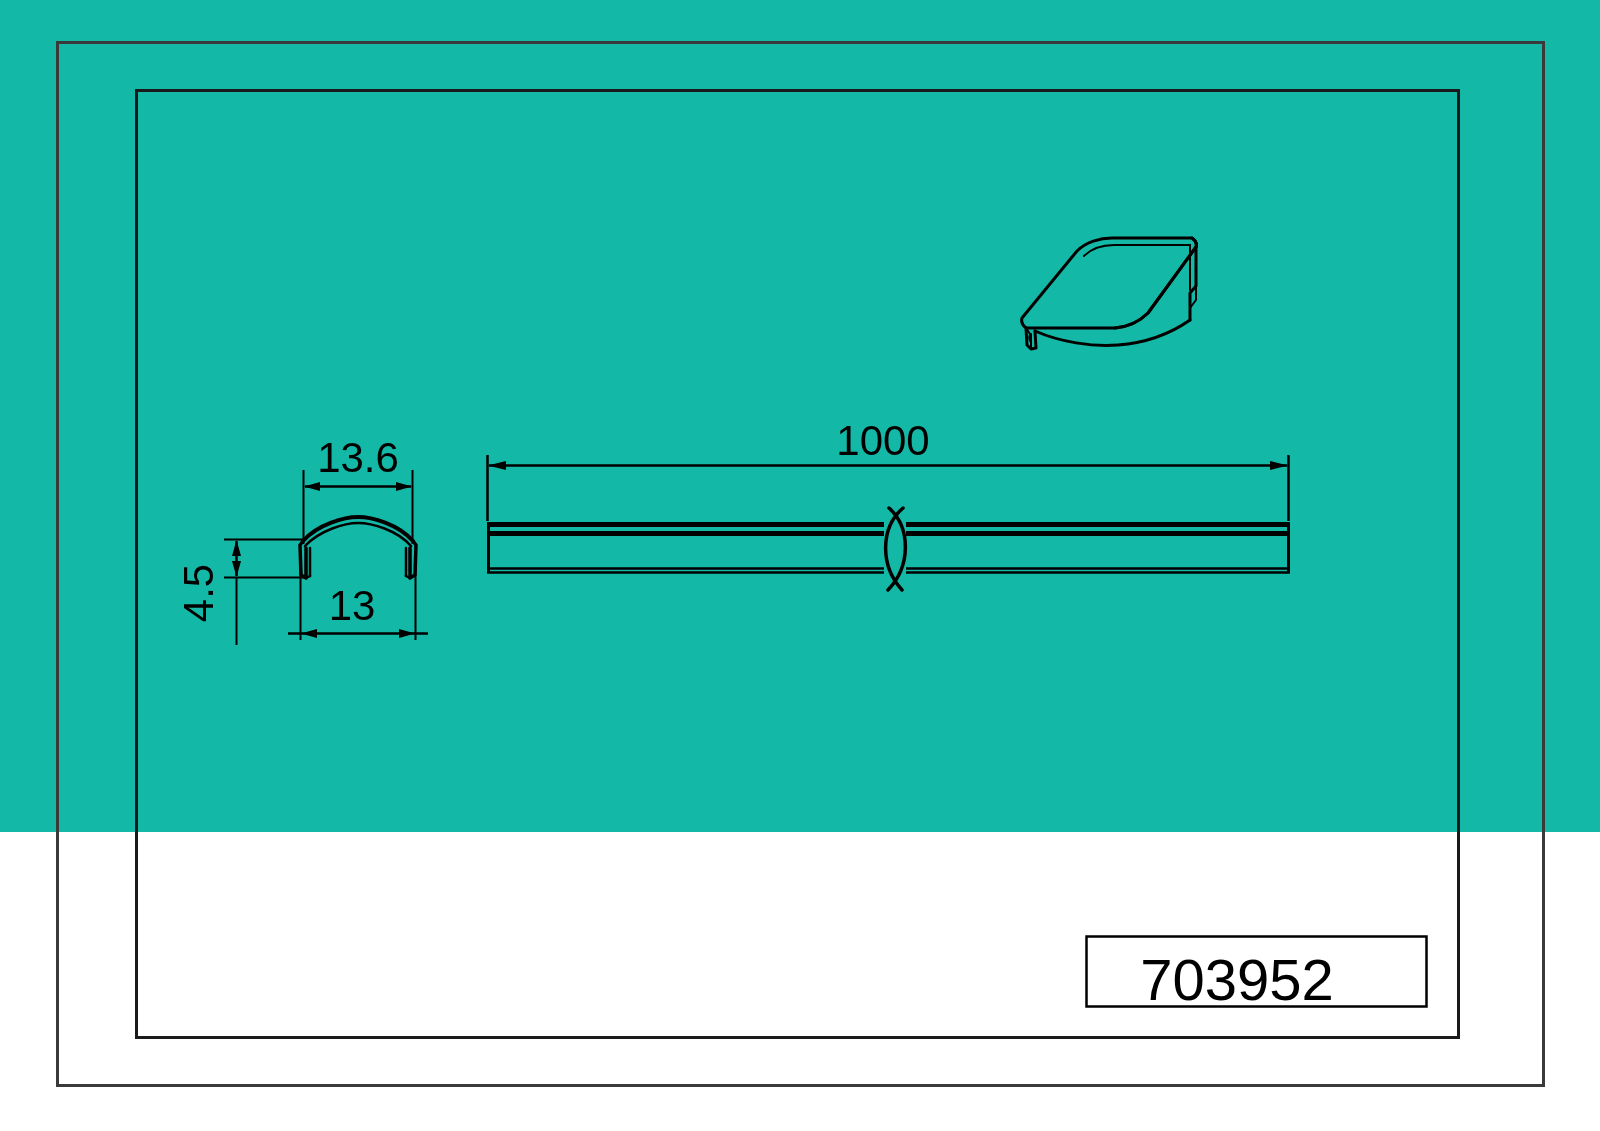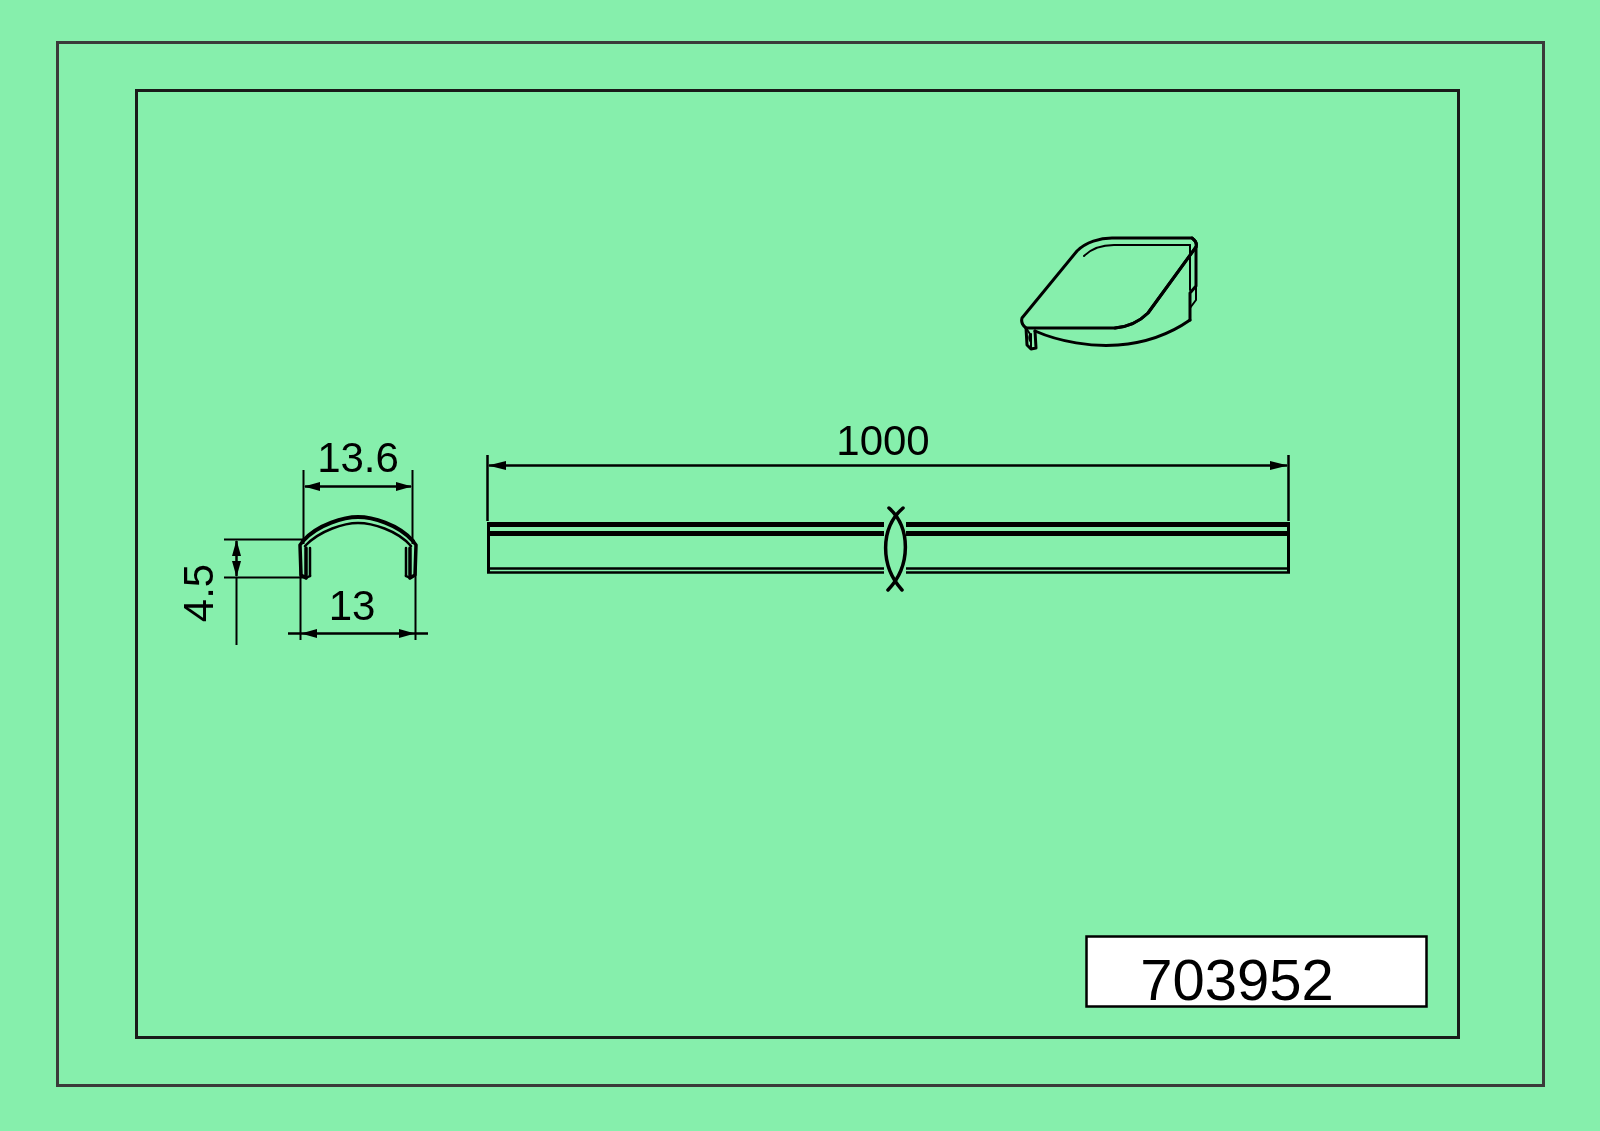--- a/index.html
+++ b/index.html
@@ -9,22 +9,22 @@
   }
   body {
     width: 1600px;
     height: 1131px;
     font-family: "Liberation Sans", sans-serif;
     overflow: hidden;
   }
   #drawing-root {
     position: relative;
     width: 1600px;
-    height: 1131px;
-    background: #86efac;
+    height: 832px;
+    background: #14b8a6;
     text-decoration: underline;
   }
   #drawing-svg {
     position: absolute;
     left: 0;
     top: 0;
     width: 1600px;
     height: 1131px;
     display: block;
   }

